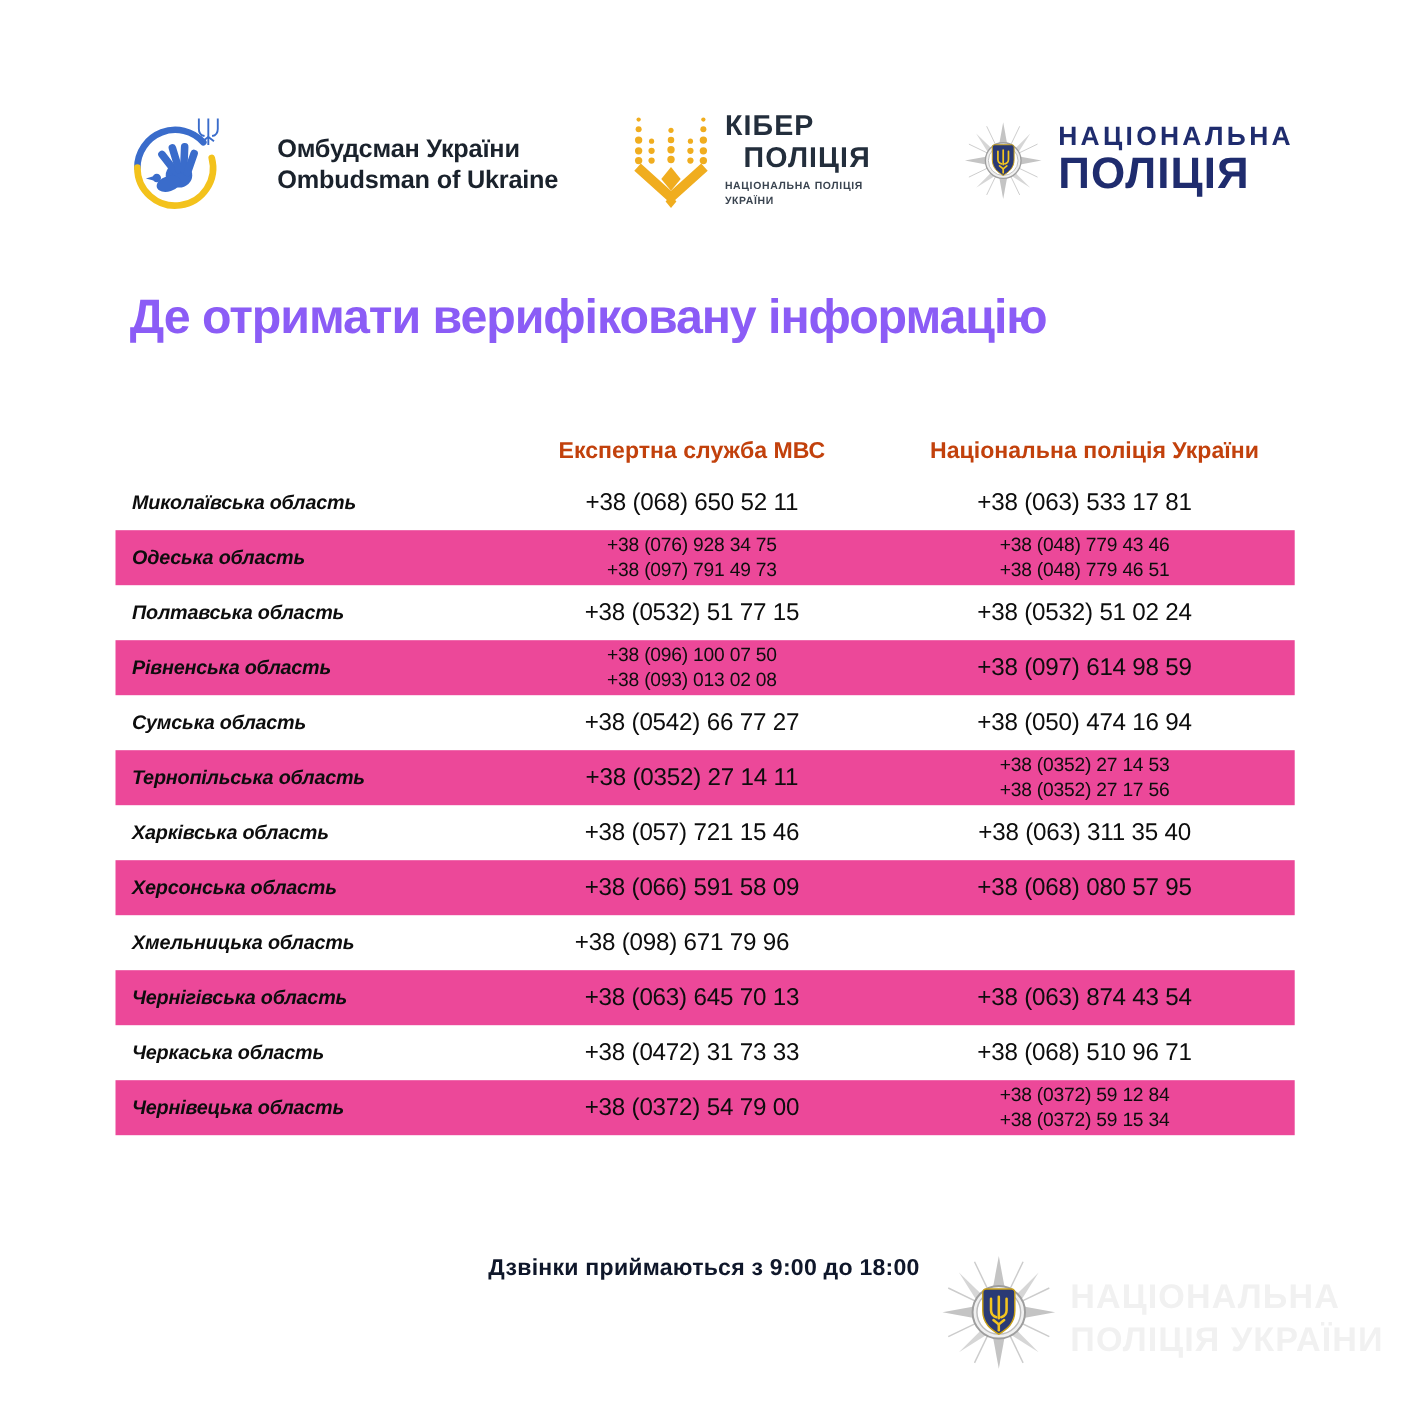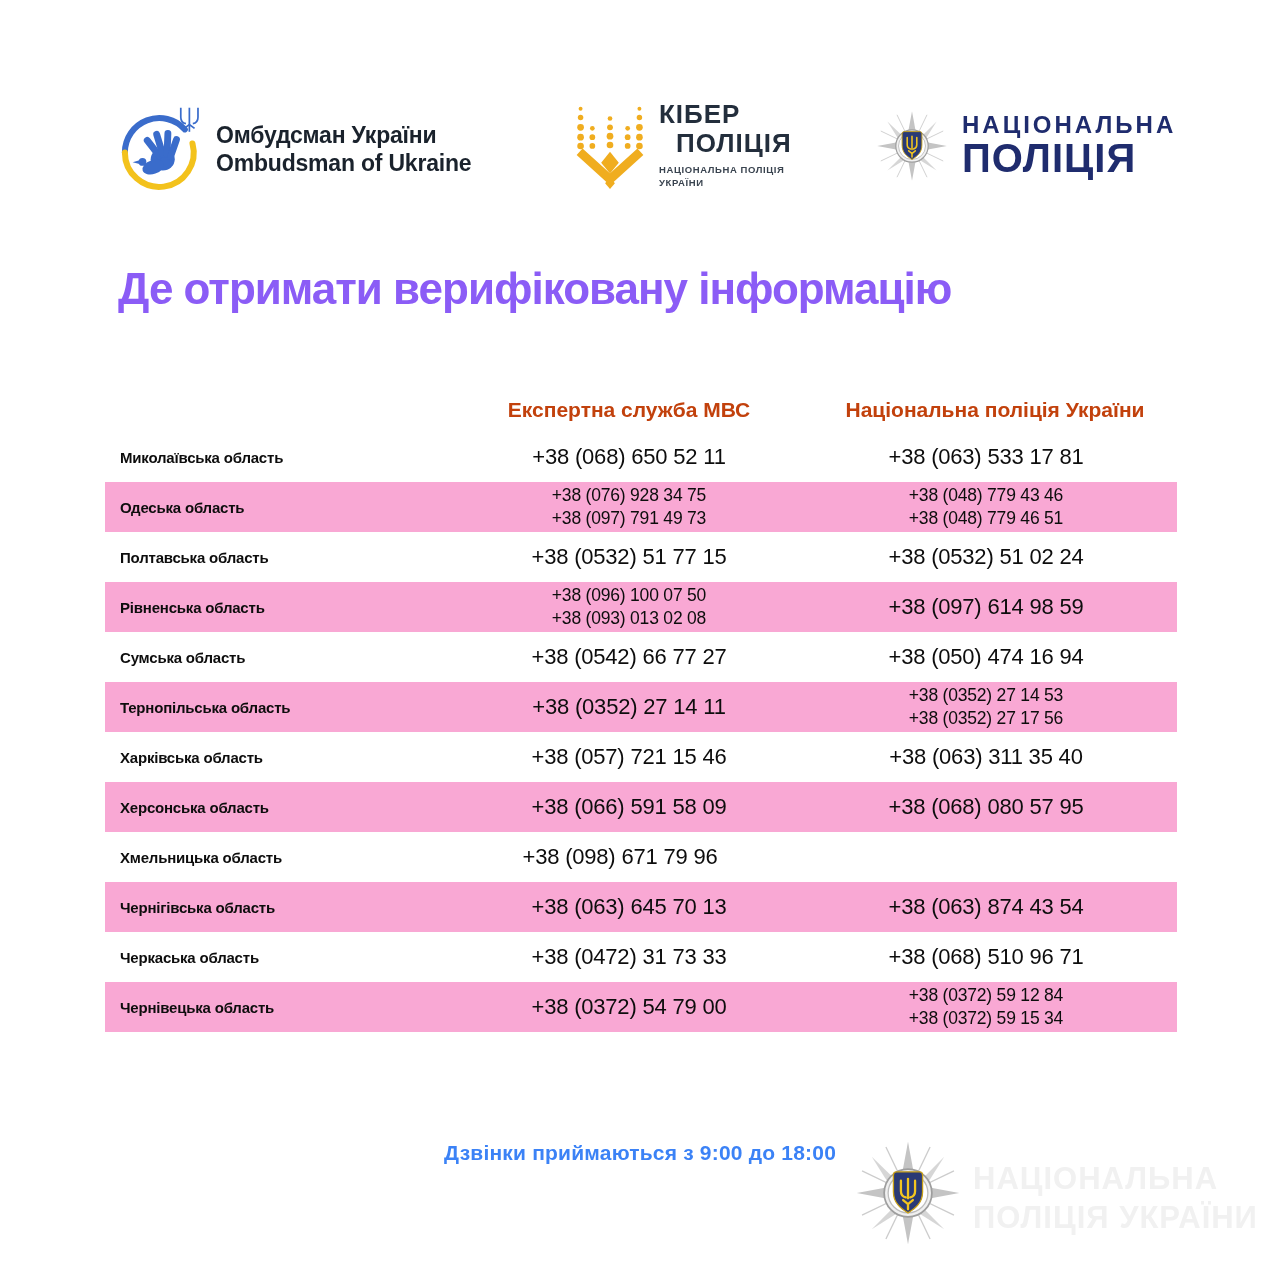--- a/index.html
+++ b/index.html
@@ -2,21 +2,21 @@
 <html><head>
 <meta charset="utf-8">
 <style>
   html,body{margin:0;padding:0;}
   body{
     width:1280px;height:1280px;background:#ffffff;position:relative;
     font-family:"Liberation Sans", sans-serif;color:#111;overflow:hidden;
   }
   
   .logo{position:absolute;display:flex;align-items:center;}
-  .logo-ombudsman{left:118px;top:103px;}
+  .logo-ombudsman{left:118px;top:103px;gap:36px;}
   .logo-ombudsman .txt{margin-left:12px;font-weight:bold;font-size:23px;line-height:1.22;color:#1a222c;letter-spacing:-0.2px;}
   .logo-cyber{left:573px;top:93px;}
   .logo-cyber .txt{margin-left:12px;color:#232e3c;}
   .cyber-l1{font-weight:800;font-size:26px;letter-spacing:1px;}
   .cyber-l2{font-weight:800;font-size:26px;letter-spacing:1px;margin-left:17px;margin-top:-2px;}
   .cyber-sub{font-size:9.5px;font-weight:bold;letter-spacing:0.6px;color:#39434f;margin-top:5px;line-height:1.35;}
   .logo-police{left:876px;top:110px;}
   .logo-police .txt{margin-left:14px;color:#1f2c6e;}
   .pol-l1{font-weight:600;font-size:24px;letter-spacing:3px;}
   .pol-l2{font-weight:800;font-size:40px;letter-spacing:1px;margin-top:-3px;}
@@ -24,30 +24,30 @@
   .title{
     position:absolute;left:118px;top:263px;width:980px;
     font-size:44px;font-weight:800;color:#8b5cf6;line-height:1.17;letter-spacing:-1px;
   }
   
   .table{position:absolute;left:105px;top:388px;width:1072px;}
   .thead,.trow{display:grid;grid-template-columns:340px 368px 364px;align-items:center;}
   .thead{height:44px;}
   .th{font-size:21px;font-weight:bold;color:#c2410c;text-align:center;}
   .trow{min-height:50px;}
-  .trow.alt{background:#f9a8d4;}
-  .cell.region{font-size:15px;font-weight:bold;padding-left:15px;letter-spacing:-0.2px;color:#0d0d0d;}
+  .trow.alt{background:#ec4899;}
+  .cell.region{font-size:18px;font-weight:bold;padding-left:15px;letter-spacing:-0.2px;color:#0d0d0d;font-style:italic;}
   .cell.phones{text-align:center;font-weight:normal;font-size:22px;color:#0d0d0d;letter-spacing:-0.2px;}
   .cell.phones.multi{font-size:17.5px;line-height:1.32;}
   .cell.phones .phone-line{display:block;}
   .cell.police-col{padding-right:18px;}
   
   .hours{
     position:absolute;left:0;top:1141px;width:1280px;text-align:center;
-    font-size:21px;font-weight:bold;color:#3b82f6;letter-spacing:0.2px;
+    font-size:21px;font-weight:bold;color:#0f172a;letter-spacing:0.2px;
   }
   .footer-badge{position:absolute;left:855px;top:1140px;}
   .watermark{
     position:absolute;left:973px;top:1160px;color:#f1f1f1;
     font-weight:800;font-size:31px;line-height:1.25;letter-spacing:1px;white-space:nowrap;
   }
 </style>
 </head>
 <body>
 

